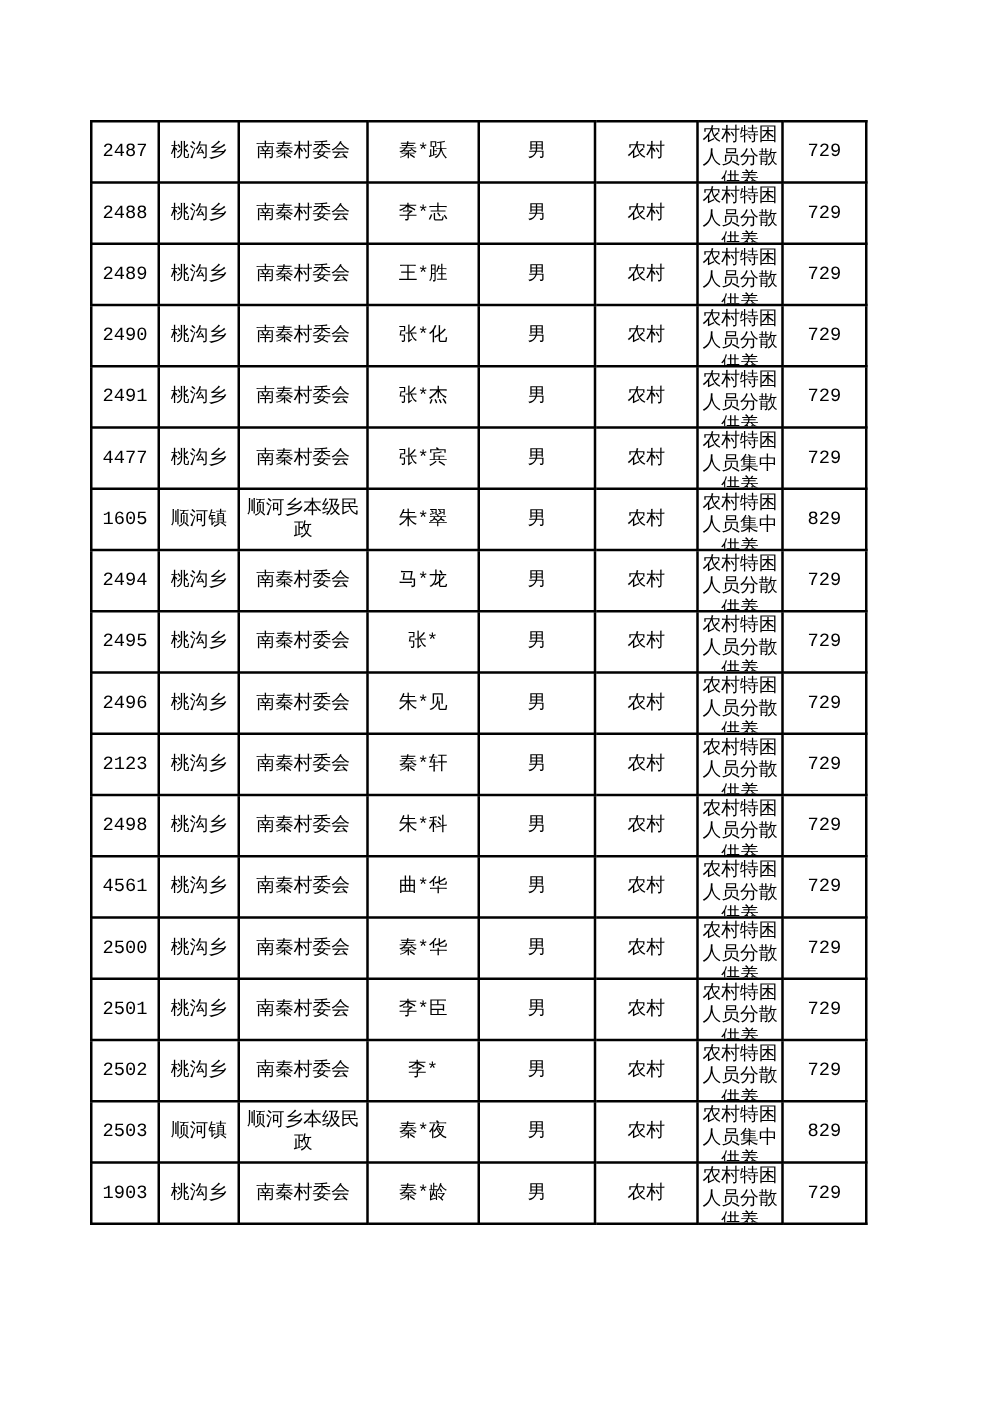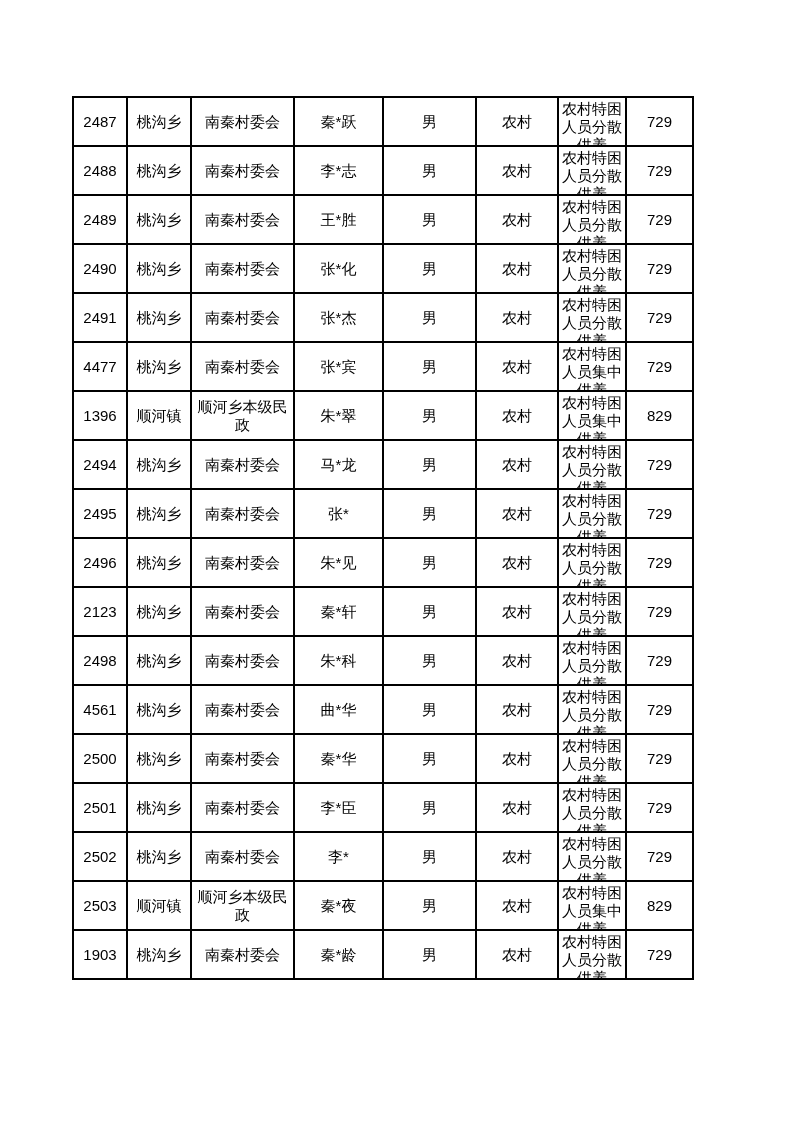--- a/index.html
+++ b/index.html
@@ -6,21 +6,21 @@
     margin: 0;
     padding: 0;
     background: #ffffff;
   }
   .page {
     position: relative;
     width: 793px;
     height: 1122px;
     background: #ffffff;
     overflow: hidden;
-    font-family: Liberation Sans, sans-serif;
+    font-family: Liberation Mono, monospace;
     color: #000000;
   }
   table.records {
     position: absolute;
     left: 72px;
     top: 96px;
     width: 620px;
     border-collapse: collapse;
     table-layout: fixed;
   }
@@ -235,21 +235,21 @@
             <div class="wrap">农村特困
 人员集中
 供养</div>
           </td>
           <td class="col-amount">
             <div class="wrap">729</div>
           </td>
         </tr>
         <tr>
           <td class="col-seq">
-            <div class="wrap">1396</div>
+            <div class="wrap">1605</div>
           </td>
           <td class="col-township">
             <div class="wrap">顺河镇</div>
           </td>
           <td class="col-village">
             <div class="wrap">顺河乡本级民
 政</div>
           </td>
           <td class="col-name">
             <div class="wrap">朱*翠</div>

